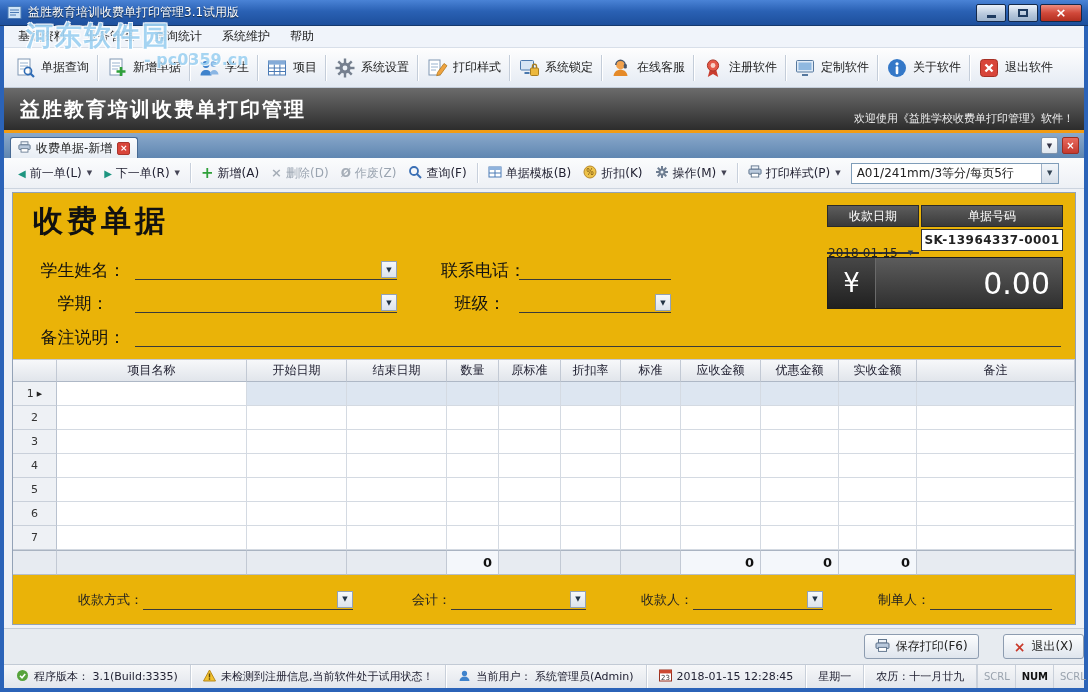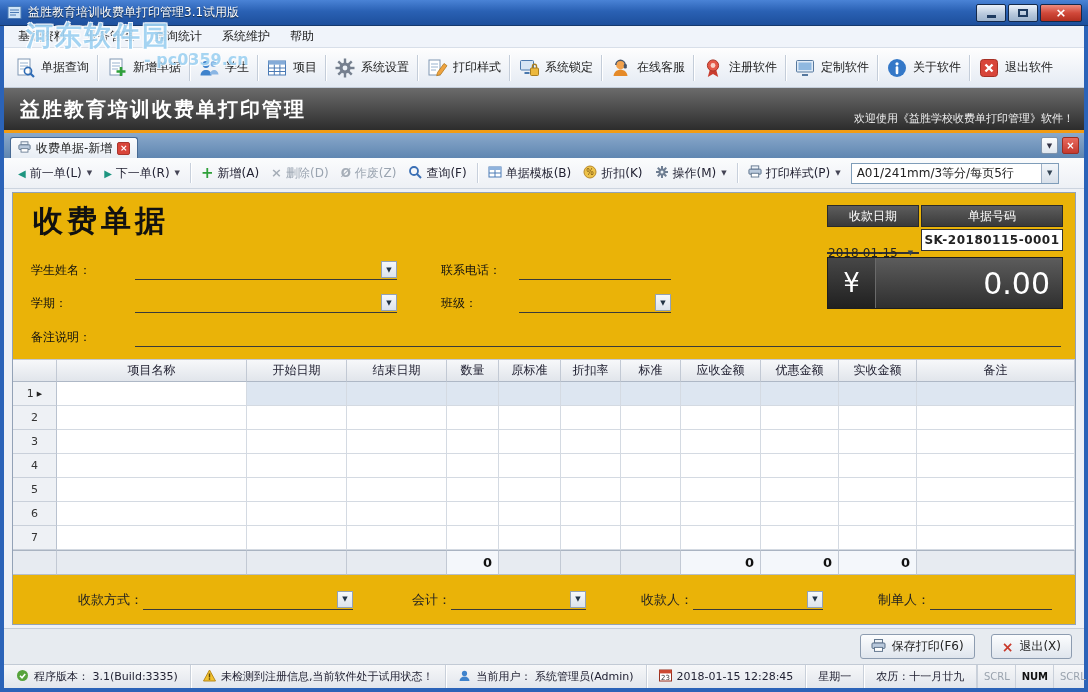--- a/index.html
+++ b/index.html
@@ -62,40 +62,40 @@
   .hdr-grid{position:absolute;top:12px;right:12px;display:grid;grid-template-columns:92px 142px;grid-auto-rows:22px;gap:2px;}
   .hdr-cell{background:linear-gradient(#5d5d5d,#3a3a3a);color:#fff;display:flex;align-items:center;justify-content:center;border:1px solid #2a2a2a;font-size:12px;}
   .val-cell{background:#fff;border:1px solid #333;display:flex;align-items:center;}
   .date-combo{justify-content:space-between;margin-top:23px;}
   .cb-btn{width:16px;height:100%;background:linear-gradient(#f4f7fa,#d9e1ea);border-left:1px solid #9fb0c4;display:flex;align-items:center;justify-content:center;font-size:7px;color:#345;}
   .no-val{justify-content:center;font-weight:bold;letter-spacing:.5px;}
   .amount-box{position:absolute;top:64px;right:12px;width:236px;height:52px;display:flex;background:linear-gradient(#5c5c5c,#2f2f2f);border:1px solid #1e1e1e;}
   .amount-yen{width:48px;background:linear-gradient(#474747,#202020);display:flex;align-items:center;justify-content:center;color:#fff;font-size:26px;border-right:1px solid #6a6a6a;}
   .amount-val{flex:1;display:flex;align-items:center;justify-content:flex-end;padding-right:12px;color:#fff;font-size:30px;}
   .frow{position:absolute;display:flex;align-items:flex-end;height:21px;}
-  .flabel{font-size:12px;color:#111;text-align:left;line-height:19px;white-space:nowrap;}
+  .flabel{font-size:17px;color:#111;text-align:center;line-height:19px;white-space:nowrap;}
   .w104{width:104px;}.w78{width:78px;}
   .ml44{margin-left:44px;}
   .u-combo{position:relative;height:20px;border-bottom:1px solid #3a3a3a;}
   .cb3d{position:absolute;right:0;bottom:1px;width:16px;height:17px;background:linear-gradient(#f6f8fa,#dce3ec);border:1px solid #93a2b6;display:flex;align-items:center;justify-content:center;font-size:7px;color:#234;}
   .u-input{height:20px;border-bottom:1px solid #3a3a3a;}
   
   .grid{display:grid;grid-template-columns:44px 190px 100px 100px 52px 62px 60px 60px 80px 78px 78px 1fr;border-top:1px solid #c2c9d4;flex:none;}
   .gh{height:22px;background:linear-gradient(#f7f8fa,#e1e5eb);border-right:1px solid #c2c9d4;border-bottom:1px solid #aeb8c6;display:flex;align-items:center;justify-content:center;font-size:12px;color:#223;}
   .r{height:24px;background:#eef1f5;border-right:1px solid #b9c2cf;border-bottom:1px solid #c9d0da;display:flex;align-items:center;justify-content:center;gap:3px;font-size:11px;color:#333;}
   .rmark{font-size:7px;color:#222;}
   .c{height:24px;border-right:1px solid #d4dae2;border-bottom:1px solid #d4dae2;background:#fff;}
   .c.s{background:#dde6f1;}
   .t{height:25px;background:#e7ebf1;border-right:1px solid #c2c9d4;border-top:1px solid #aab4c2;border-bottom:1px solid #b6bfcb;display:flex;align-items:center;}
   .t.v{background:#f4f7fb;font-weight:bold;font-size:13px;justify-content:flex-end;padding-right:6px;color:#111;}
   
   .footer-form{flex:1;display:flex;align-items:center;padding:0 12px;}
   .ff-label{font-size:13px;white-space:nowrap;text-align:right;line-height:19px;}
   
-  .actionrow{height:36px;background:#e7ebf0;border-top:1px solid #c5cdd8;display:flex;align-items:center;justify-content:flex-end;gap:16px;padding-right:12px;}
+  .actionrow{height:36px;background:#e7ebf0;border-top:1px solid #c5cdd8;display:flex;align-items:center;justify-content:flex-end;gap:24px;}
   .act-btn{height:25px;display:flex;align-items:center;gap:6px;padding:0 10px;background:linear-gradient(#fcfdfe,#dfe5ed);border:1px solid #8d9cb0;border-radius:3px;}
   .red-x{color:#c93a2c;font-weight:bold;font-size:14px;line-height:12px;}
   
   .statusbar{height:24px;background:linear-gradient(#f6f7f9,#e2e6ec);border-top:1px solid #c2cad5;display:flex;align-items:center;font-size:11px;color:#223;}
   .sb-seg{display:flex;align-items:center;gap:5px;padding:0 12px;height:100%;border-right:1px solid #c9d0da;box-shadow:1px 0 0 #fff;white-space:nowrap;}
   .locks{margin-left:auto;display:flex;height:100%;}
   .lock{width:38px;display:flex;align-items:center;justify-content:center;border-left:1px solid #c9d0da;font-size:10px;color:#9aa3ae;}
   .lock.on{color:#111;font-weight:bold;}
 </style>
 </head>
@@ -388,21 +388,21 @@
       <div class="form-section">
         <div class="doc-title">收费单据</div>
 
         <div class="hdr-grid">
           <div class="hdr-cell">收款日期</div>
           <div class="hdr-cell">单据号码</div>
           <div class="val-cell date-combo">
             <span>2018-01-15</span>
             <span class="cb-btn">▼</span>
           </div>
-          <div class="val-cell no-val">SK-20180115-0001</div>
+          <div class="val-cell no-val">SK-13964337-0001</div>
         </div>
 
         <div class="amount-box">
           <div class="amount-yen">¥</div>
           <div class="amount-val">0.00</div>
         </div>
 
         <div class="frow" style="top:66px;left:18px;">
           <span class="flabel w104">学生姓名：</span>
           <div class="u-combo" style="width:262px;">

